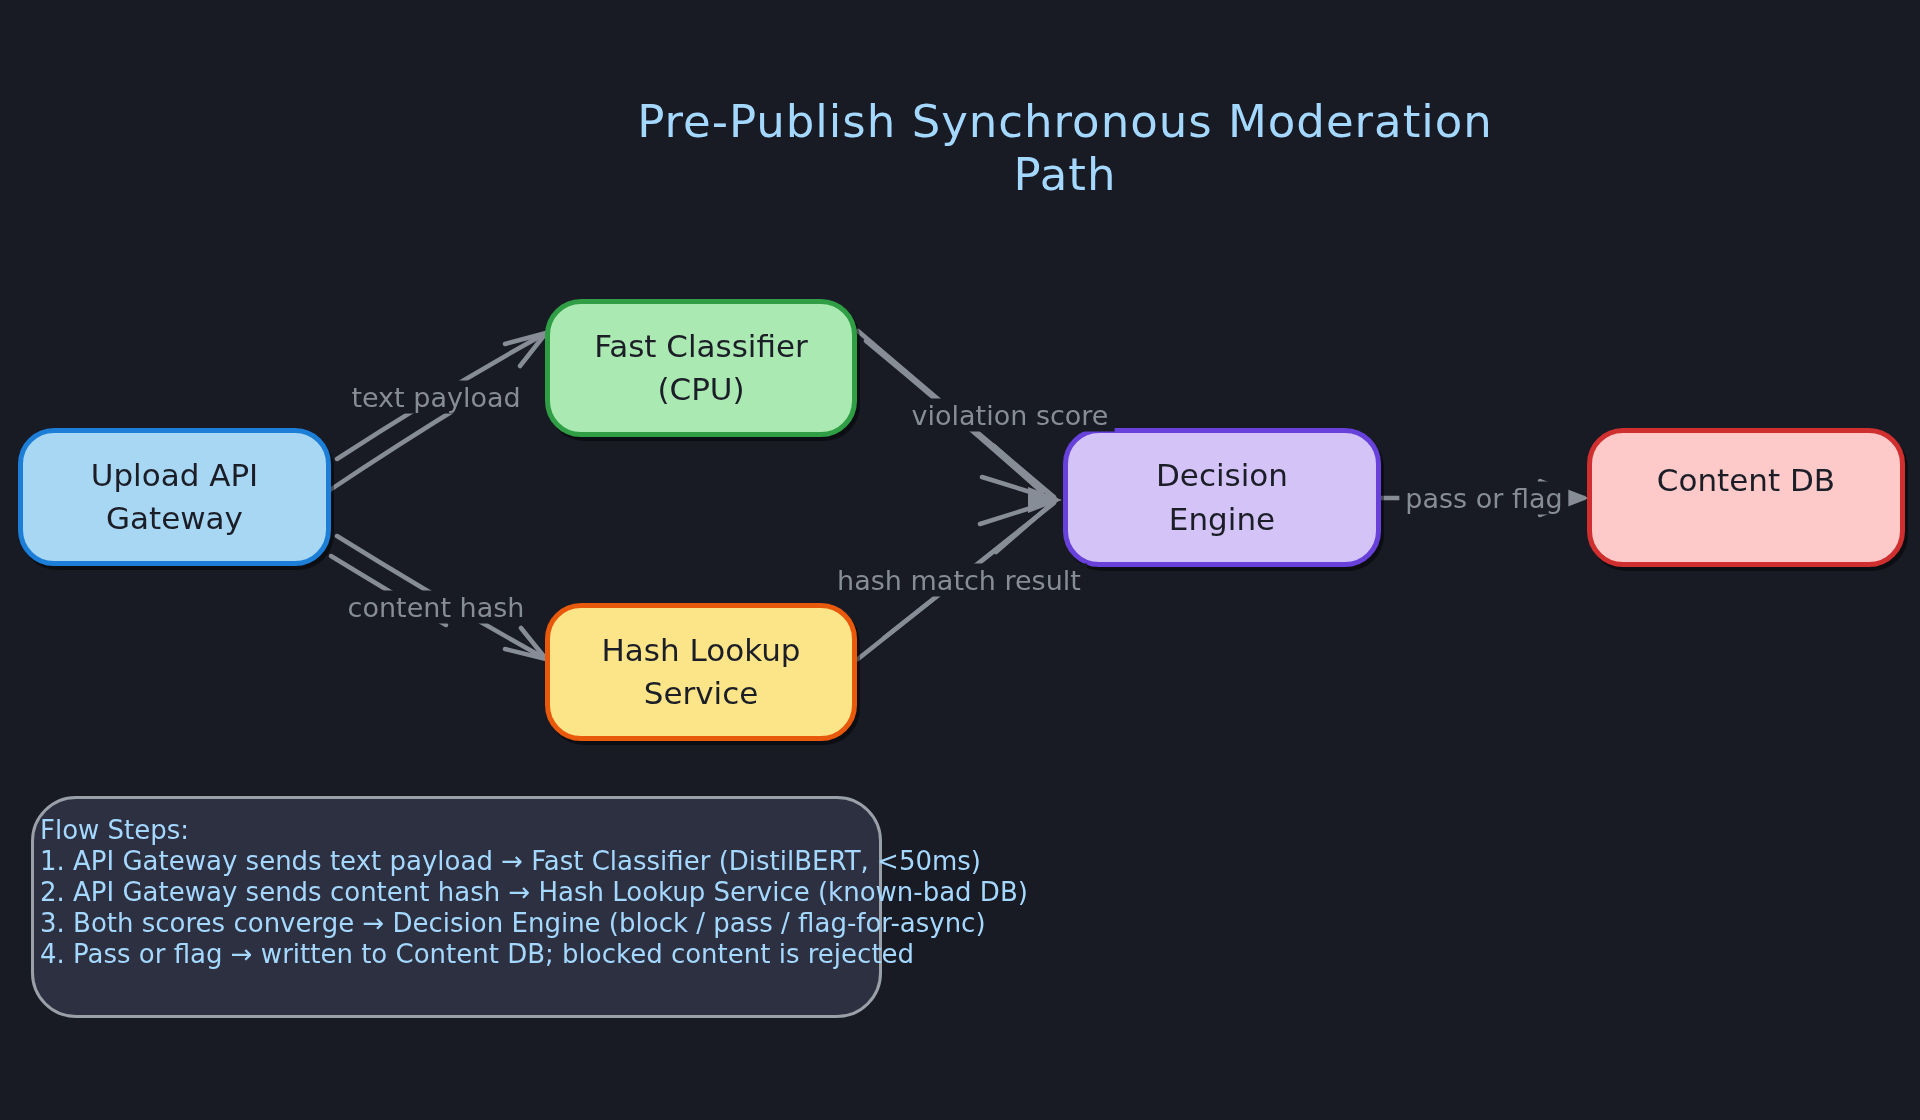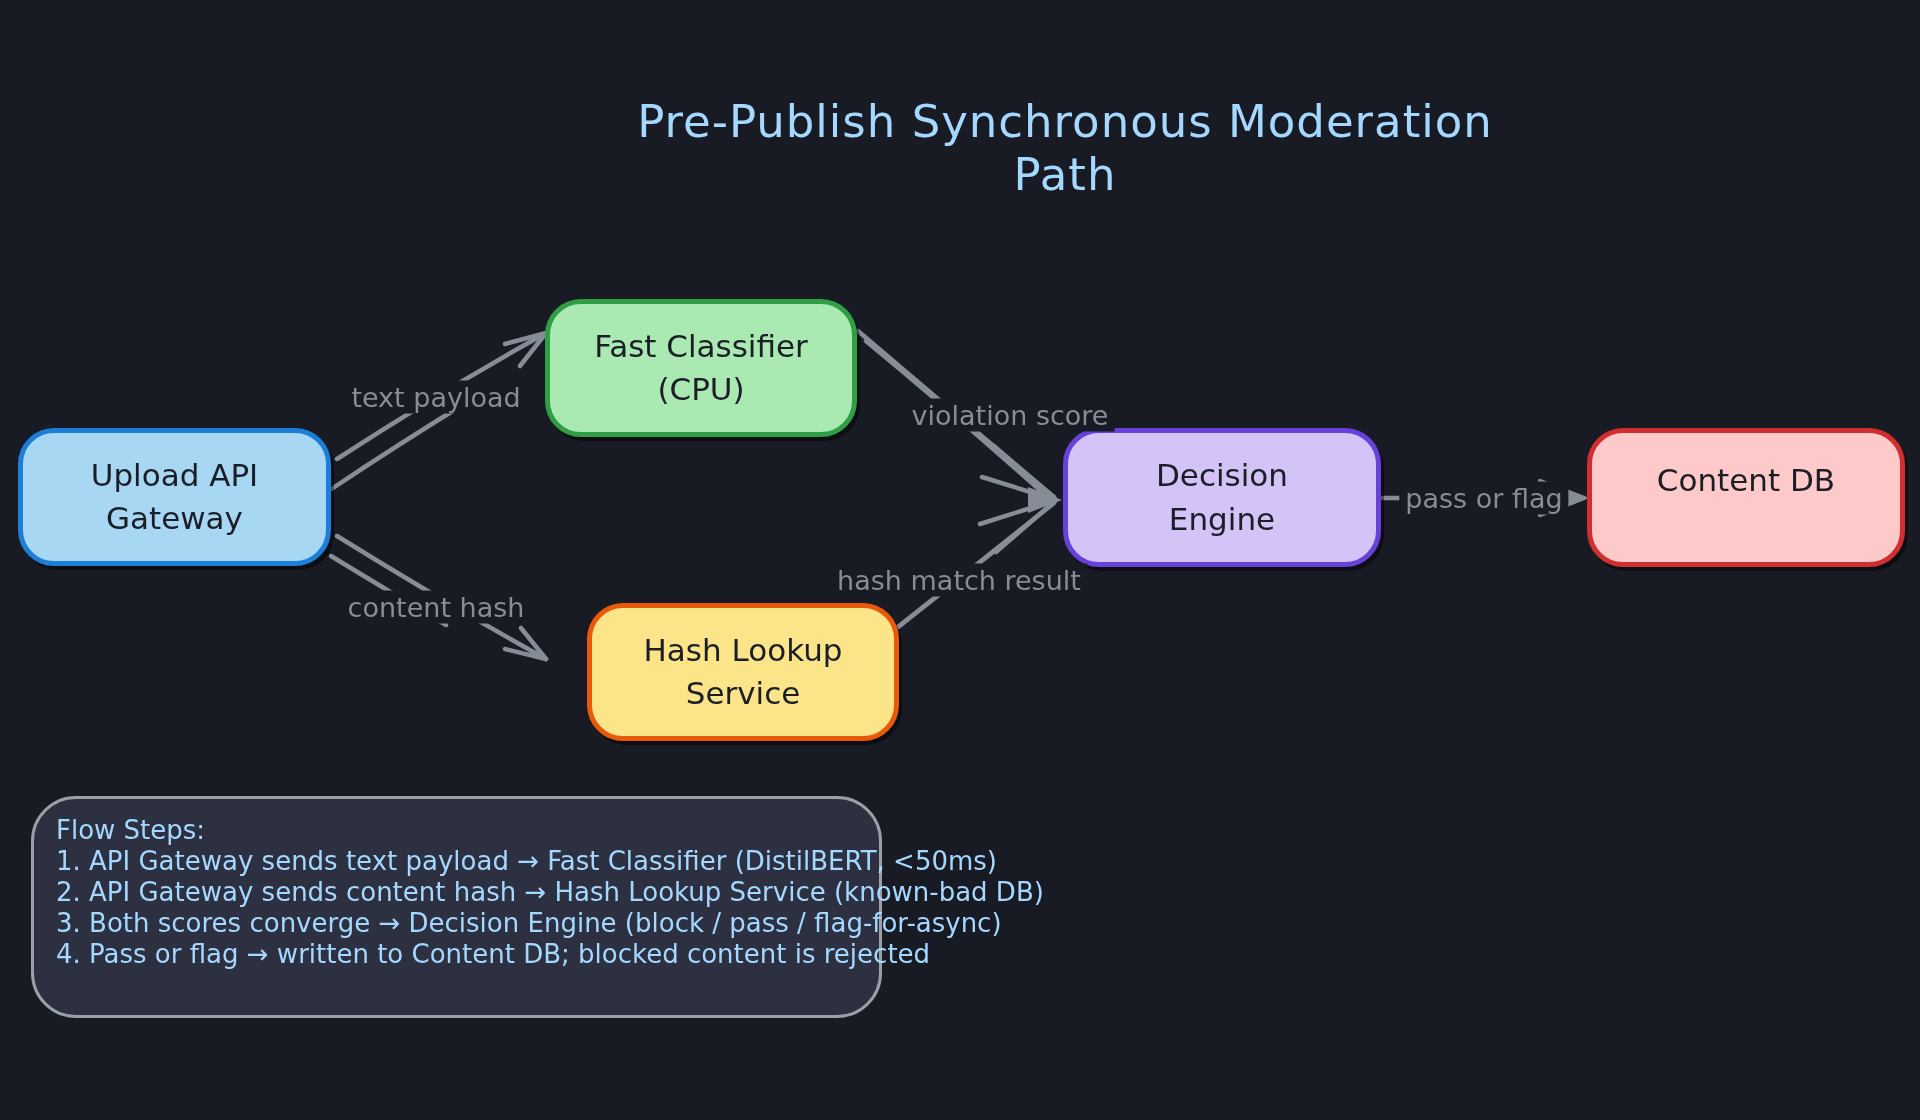--- a/index.html
+++ b/index.html
@@ -51,21 +51,21 @@
   .node-gateway {
     left: 18px; top: 428px; width: 313px; height: 138px;
     background: #a8d7f3; border: 5px solid #1c7ed6; align-items: center;
   }
   .node-classifier {
     left: 545px; top: 255px; width: 312px; height: 138px;
     background: #abe9b3; border: 5px solid #2f9e44; margin-top: 44px;
   }
   .node-hash {
     left: 545px; top: 603px; width: 312px; height: 138px;
-    background: #fbe588; border: 5px solid #e8590c; margin-left: 42px;
+    background: #fbe588; border: 5px solid #e8590c;
   }
   .node-decision {
     left: 1063px; top: 428px; width: 318px; height: 139px;
     background: #d4c3f7; border: 5px solid #6741d9;
   }
   .node-contentdb {
     left: 1587px; top: 428px; width: 318px; height: 139px;
     background: #fdc9c9; border: 5px solid #cf2f2f;
     align-items: flex-start;
     padding-top: 26px;
@@ -85,21 +85,21 @@
   .lbl-hash-match     { left: 959px;  top: 580px; }
   .lbl-pass-flag      { left: 1484px; top: 498px; }
   .note {
     position: absolute;
     left: 31px; top: 796px;
     width: 851px; height: 222px;
     box-sizing: border-box;
     background: #2d3040;
     border: 3px solid #9aa0a8;
     border-radius: 45px;
-    padding: 16px 20px 0 22px;
+    padding: 16px 20px 0 6px;
     color: #a5d8ff;
     font-size: 26px;
   }
   .note-line {
     line-height: 31px;
     white-space: nowrap;
   }
 </style>
 </head>
 <body>

